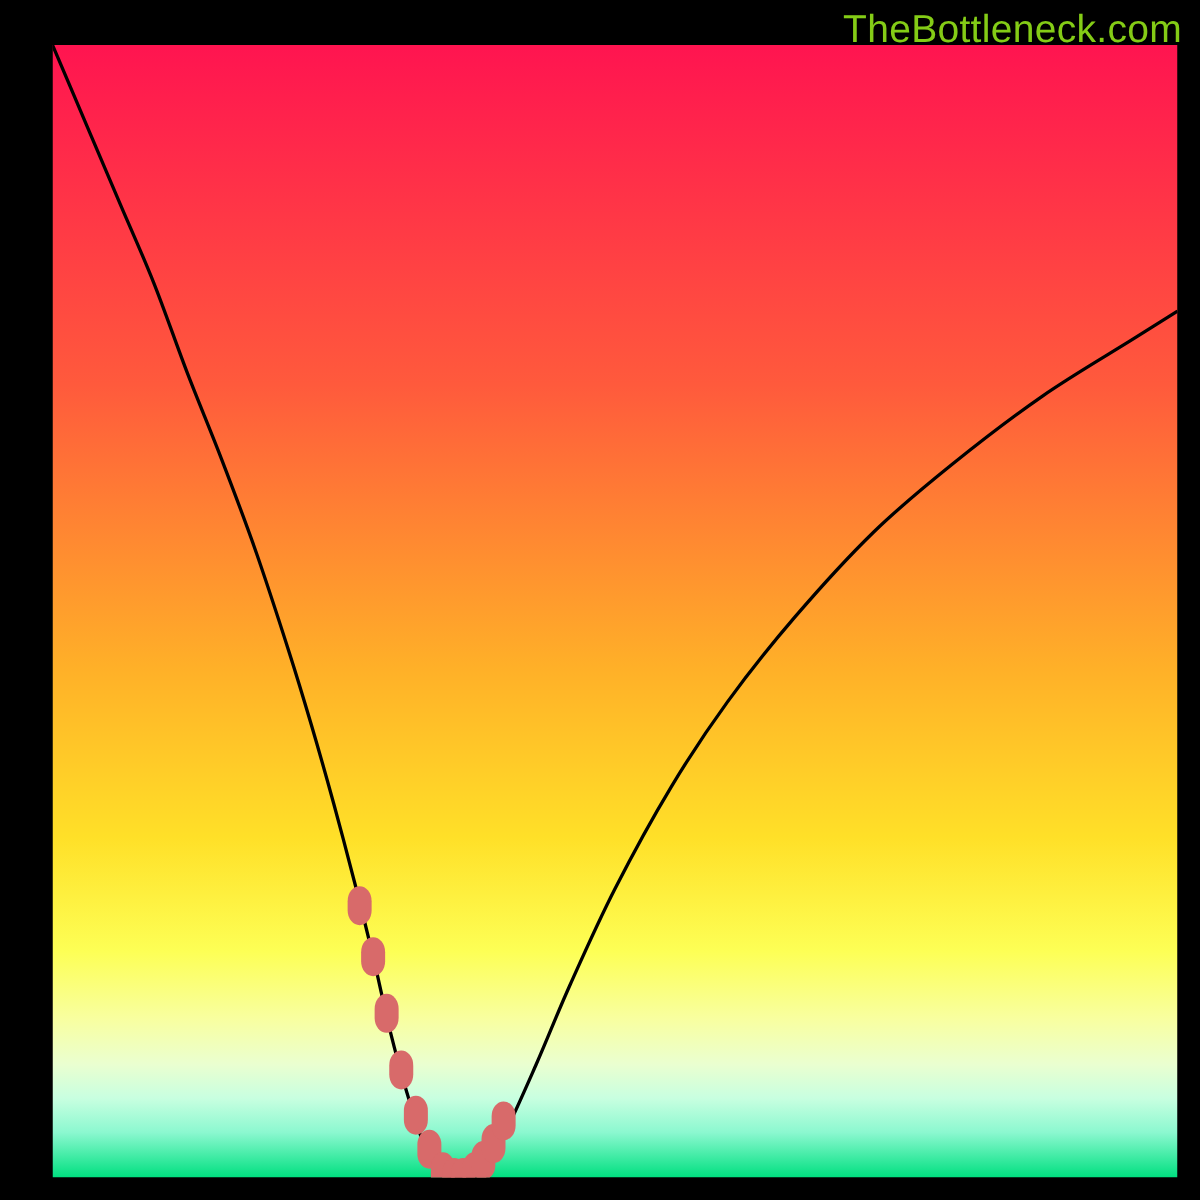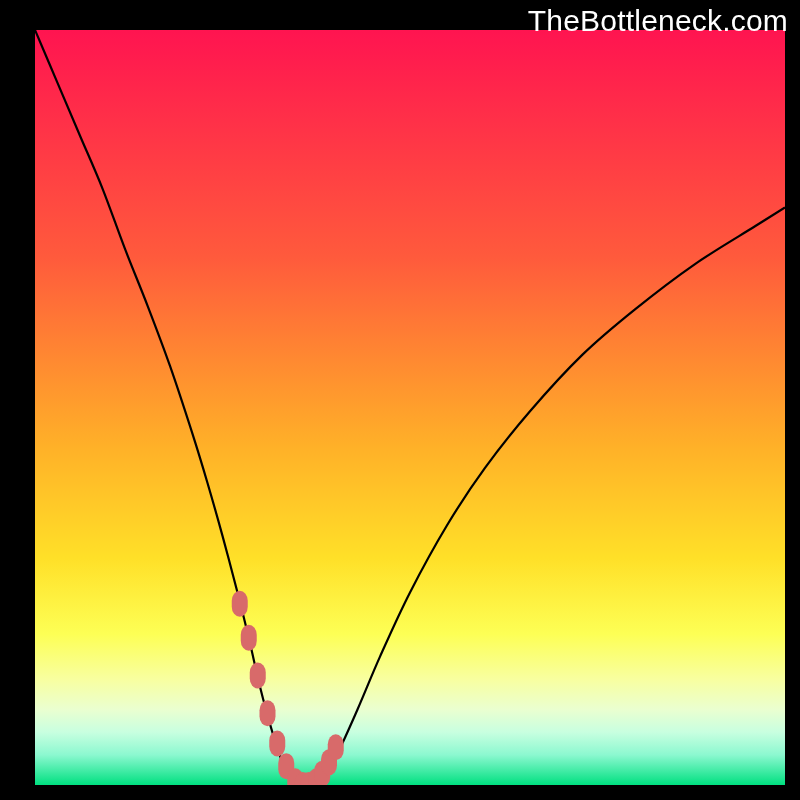--- a/index.html
+++ b/index.html
@@ -14,22 +14,22 @@
     position: relative;
     width: 800px;
     height: 800px;
     background: #000;
   }
   .watermark {
     position: absolute;
     top: 4px;
     right: 12px;
     font-family: Arial, Helvetica, sans-serif;
-    font-size: 30px;
-    color: #ffffff;
+    font-size: 26px;
+    color: #84cc16;
     letter-spacing: 0.2px;
     z-index: 5;
   }
   svg {
     position: absolute;
     top: 0;
     left: 0;
     display: block;
   }
 </style>

